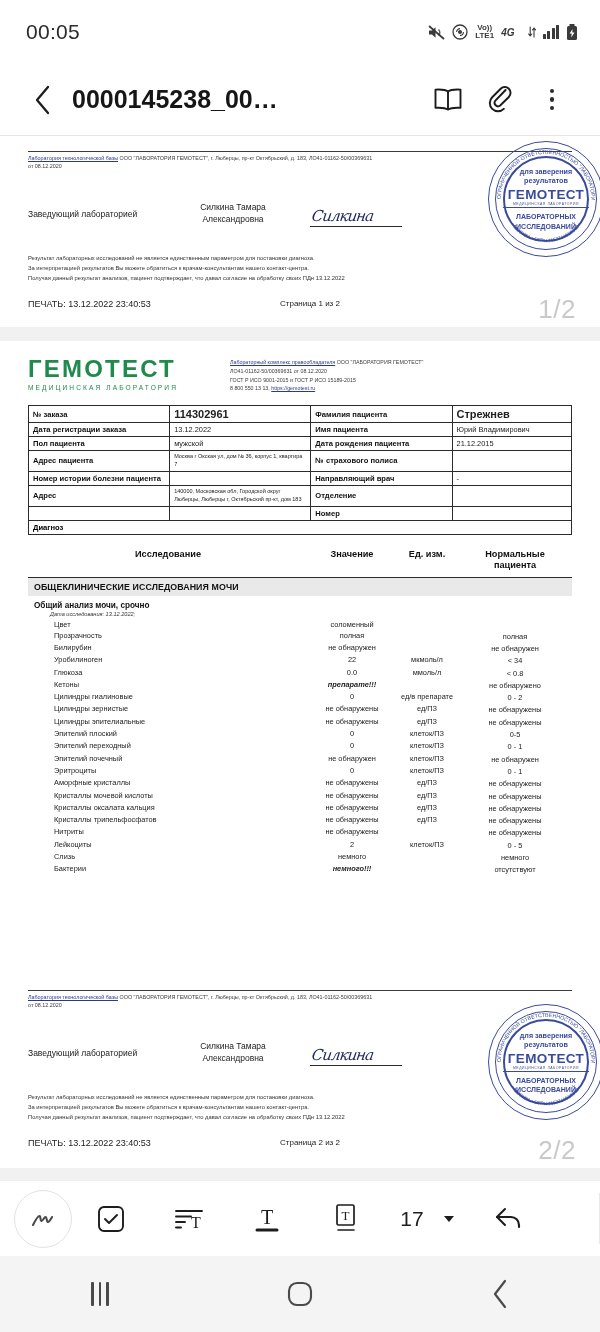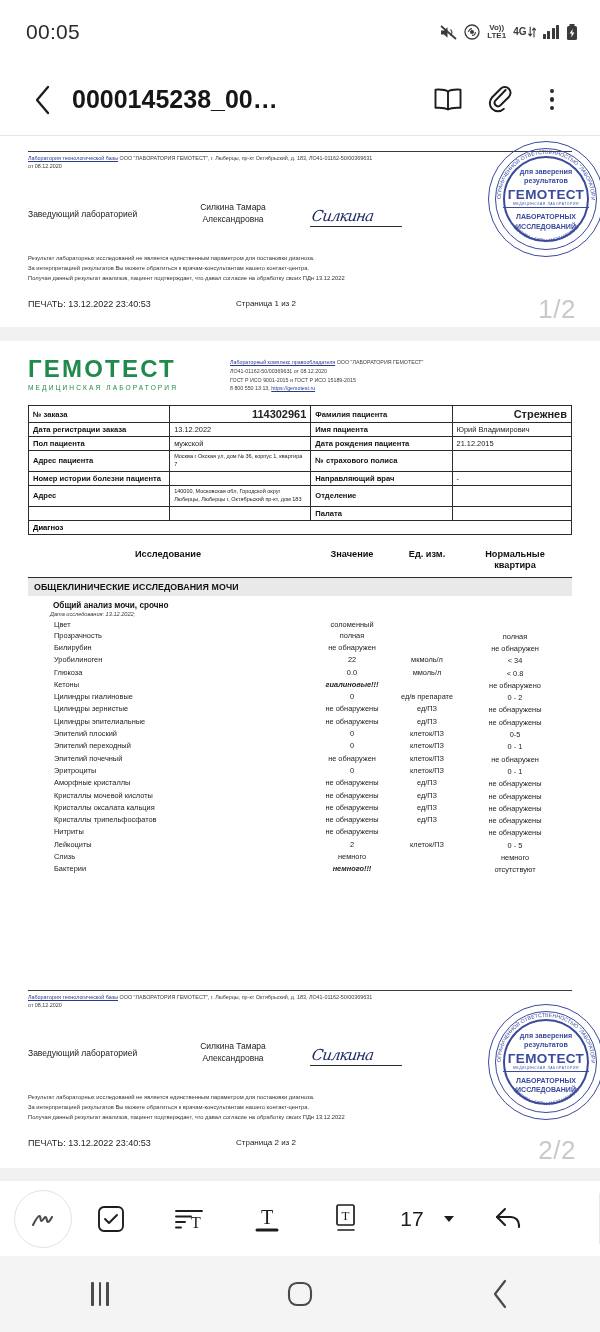--- a/index.html
+++ b/index.html
@@ -20,21 +20,21 @@
   }
   .status-time { font-size: 21px; color: #2b2b2b; letter-spacing: .3px; }
   .status-icons { display: flex; align-items: center; gap: 7px; }
   .status-icons svg { display: block; }
   .sig-bars { display: flex; align-items: flex-end; gap: 1.5px; height: 14px; }
   .sig-bars i { width: 3px; background: #3a3a3a; display: block; border-radius: .5px; }
   .sig-bars i:nth-child(1){height:5px} .sig-bars i:nth-child(2){height:8px}
   .sig-bars i:nth-child(3){height:11px} .sig-bars i:nth-child(4){height:14px}
   .volte { display:flex; flex-direction:column; align-items:center; line-height:1;
            font-size:8px; font-weight:bold; color:#3a3a3a; }
-  .net4g { display:flex; align-items:flex-start; gap:1px; font-size:10px; font-weight:bold; color:#3a3a3a; }
+  .net4g { display:flex; align-items:flex-end; gap:13px; font-size:10px; font-weight:bold; color:#3a3a3a;font-style:italic; }
 
   
   .appbar {
     height: 72px; width: 100%;
     display: flex; align-items: center;
     padding: 0 22px 0 20px; gap: 0;
     background: #ffffff;
     border-bottom: 1px solid #e6e6e6;
   }
   .appbar-back { width: 44px; height: 44px; display:flex; align-items:center; justify-content:center; flex:0 0 auto; }
@@ -70,21 +70,21 @@
   .sig-row { display: flex; align-items: center; margin-top: 30px; position: relative; }
   .sig-role { font-size: 8.5px; color: #222; width: 150px; }
   .sig-name { font-size: 8.5px; color: #222; text-align: center; width: 110px; line-height: 1.35; }
   .sig-line { margin-left: 22px; width: 92px; position: relative; height: 26px; }
   .sig-line .rule { position:absolute; bottom:0; left:0; right:0; border-bottom: 1.1px solid #2b2b2b; }
   .sig-scribble { position: absolute; bottom: 2px; left: 2px;
     font-family: "DejaVu Serif", serif; font-style: italic; font-size: 15px; color: #1f2a66;
     letter-spacing: -1px; transform: skewX(-8deg); }
   .disclaimer { font-size: 5.8px; color: #333; line-height: 1.75; margin-top: 26px; }
   .printrow { display: flex; margin-top: 16px; padding-bottom: 14px; }
-  .printrow .pr-print { font-size: 9px; color: #222; width: 208px; }
+  .printrow .pr-print { font-size: 9px; color: #222; width: 252px; }
   .printrow .pr-page { font-size: 8px; color: #222; }
 
   
   .stamp {
     position: absolute; right: -4px; top: 4px;
     width: 116px; height: 116px; border-radius: 50%;
     border: 1.6px solid #3a4a9c;
     color: #3a4a9c;
     display: flex; flex-direction: column; align-items: center; justify-content: center;
   }
@@ -111,38 +111,38 @@
   }
   .logo-sub { font-size: 6.6px; color: #1f8a4c; letter-spacing: 2.1px; margin-top: 1px; }
   .p2head-right { font-size: 5.3px; color: #3b3b3b; line-height: 1.65; padding-top: 3px; margin-left: 22px; flex:1; }
   .p2head-right u, .p2head-right a { color: #2c3a8c; }
 
   
   table.pt { width: 100%; border-collapse: collapse; margin-top: 12px; table-layout: fixed; }
   table.pt td { border: .9px solid #2b2b2b; padding: 2px 4px; vertical-align: middle; height: 13px; }
   .pt-lbl { font-size: 7.6px; font-weight: bold; color: #111; }
   .pt-val { font-size: 7.4px; color: #222; }
-  .pt-val.big { font-size: 11px; font-weight: bold; text-align: right; }
+  .pt-val.big { font-size: 11px; font-weight: bold; }
   .pt-val.tiny { font-size: 5.5px; line-height: 1.45; }
   .pt-diag { font-size: 7.6px; font-weight: bold; }
 
   
   .res { width: 100%; margin-top: 11px; }
   .res-head { display: flex; align-items: flex-start; padding: 3px 0 5px; }
   .res-head .c1 { flex: 0 0 280px; text-align: center; }
   .res-head .c2 { flex: 0 0 88px; text-align: center; }
   .res-head .c3 { flex: 0 0 62px; text-align: center; }
   .res-head .c4 { flex: 1 1 auto; text-align: center; }
   .res-head span { font-size: 9.2px; font-weight: bold; color: #111; line-height: 1.25; display:block; }
   .res-rule { border-bottom: 1.1px solid #2b2b2b; }
   .section-band {
     background: #e9e9e9; padding: 4px 6px; font-size: 8.8px; font-weight: bold; color: #111;
     letter-spacing: .1px;
   }
-  .test-title { font-size: 8.2px; font-weight: bold; color: #111; padding: 5px 0 0 6px; margin-left: 19px; }
+  .test-title { font-size: 8.2px; font-weight: bold; color: #111; padding: 5px 0 0 6px; }
   .test-date { font-size: 5.6px; font-style: italic; color: #333; padding: 1px 0 3px 22px; }
   .rrow { display: flex; align-items: flex-start; padding: .6px 0; }
   .rrow .c1 { flex: 0 0 280px; font-size: 7.4px; color: #222; padding-left: 26px; }
   .rrow .c2 { flex: 0 0 88px; font-size: 7.4px; color: #222; text-align: center; }
   .rrow .c3 { flex: 0 0 62px; font-size: 7.4px; color: #222; text-align: center; }
   .rrow .c4 { flex: 1 1 auto; font-size: 7.4px; color: #222; text-align: center; line-height: 1.5; }
   .rrow .alert { font-weight: bold; font-style: italic; }
 
   
   .toolbar {
@@ -361,21 +361,21 @@
             </tr>
             <tr>
               <td class="pt-lbl">Адрес</td>
               <td class="pt-val tiny">140000, Московская обл, Городской округ Люберцы, Люберцы г, Октябрьский пр-кт, дом 183</td>
               <td class="pt-lbl">Отделение</td>
               <td class="pt-val "></td>
             </tr>
             <tr>
               <td class="pt-lbl"></td>
               <td class="pt-val "></td>
-              <td class="pt-lbl">Палата</td>
+              <td class="pt-lbl">Номер</td>
               <td class="pt-val "></td>
             </tr>
           </tbody>
       </table>
       <table class="pt" style="margin-top:-1px;">
         <tbody>
             <tr>
               <td class="pt-diag" style="height:14px;">Диагноз</td>
             </tr>
           </tbody>
@@ -387,21 +387,21 @@
               <span>Исследование</span>
             </div>
           <div class="c2">
               <span>Значение</span>
             </div>
           <div class="c3">
               <span>Ед. изм.</span>
             </div>
           <div class="c4">
             <span>Нормальные</span>
-            <span>квартира</span>
+            <span>пациента</span>
           </div>
         </div>
         <div class="res-rule"></div>
         <div class="section-band">ОБЩЕКЛИНИЧЕСКИЕ ИССЛЕДОВАНИЯ МОЧИ</div>
         <div class="test-title">Общий анализ мочи, срочно</div>
         <div class="test-date">Дата исследования: 13.12.2022;</div>
         <div id="res-rows">
             <div class="rrow">
               <div class="c1">Цвет</div>
               <div class="c2">соломенный</div>
@@ -426,21 +426,21 @@
               <div class="c4">&lt; 34</div>
             </div>
             <div class="rrow">
               <div class="c1">Глюкоза</div>
               <div class="c2">0.0</div>
               <div class="c3">ммоль/л</div>
               <div class="c4">&lt; 0.8</div>
             </div>
             <div class="rrow">
               <div class="c1">Кетоны</div>
-              <div class="c2 alert">гиалиновые!!!</div>
+              <div class="c2 alert">препарате!!!</div>
               <div class="c3"></div>
               <div class="c4">не обнаружено</div>
             </div>
             <div class="rrow">
               <div class="c1">Цилиндры гиалиновые</div>
               <div class="c2">0</div>
               <div class="c3">ед/в препарате</div>
               <div class="c4">0 - 2</div>
             </div>
             <div class="rrow">

